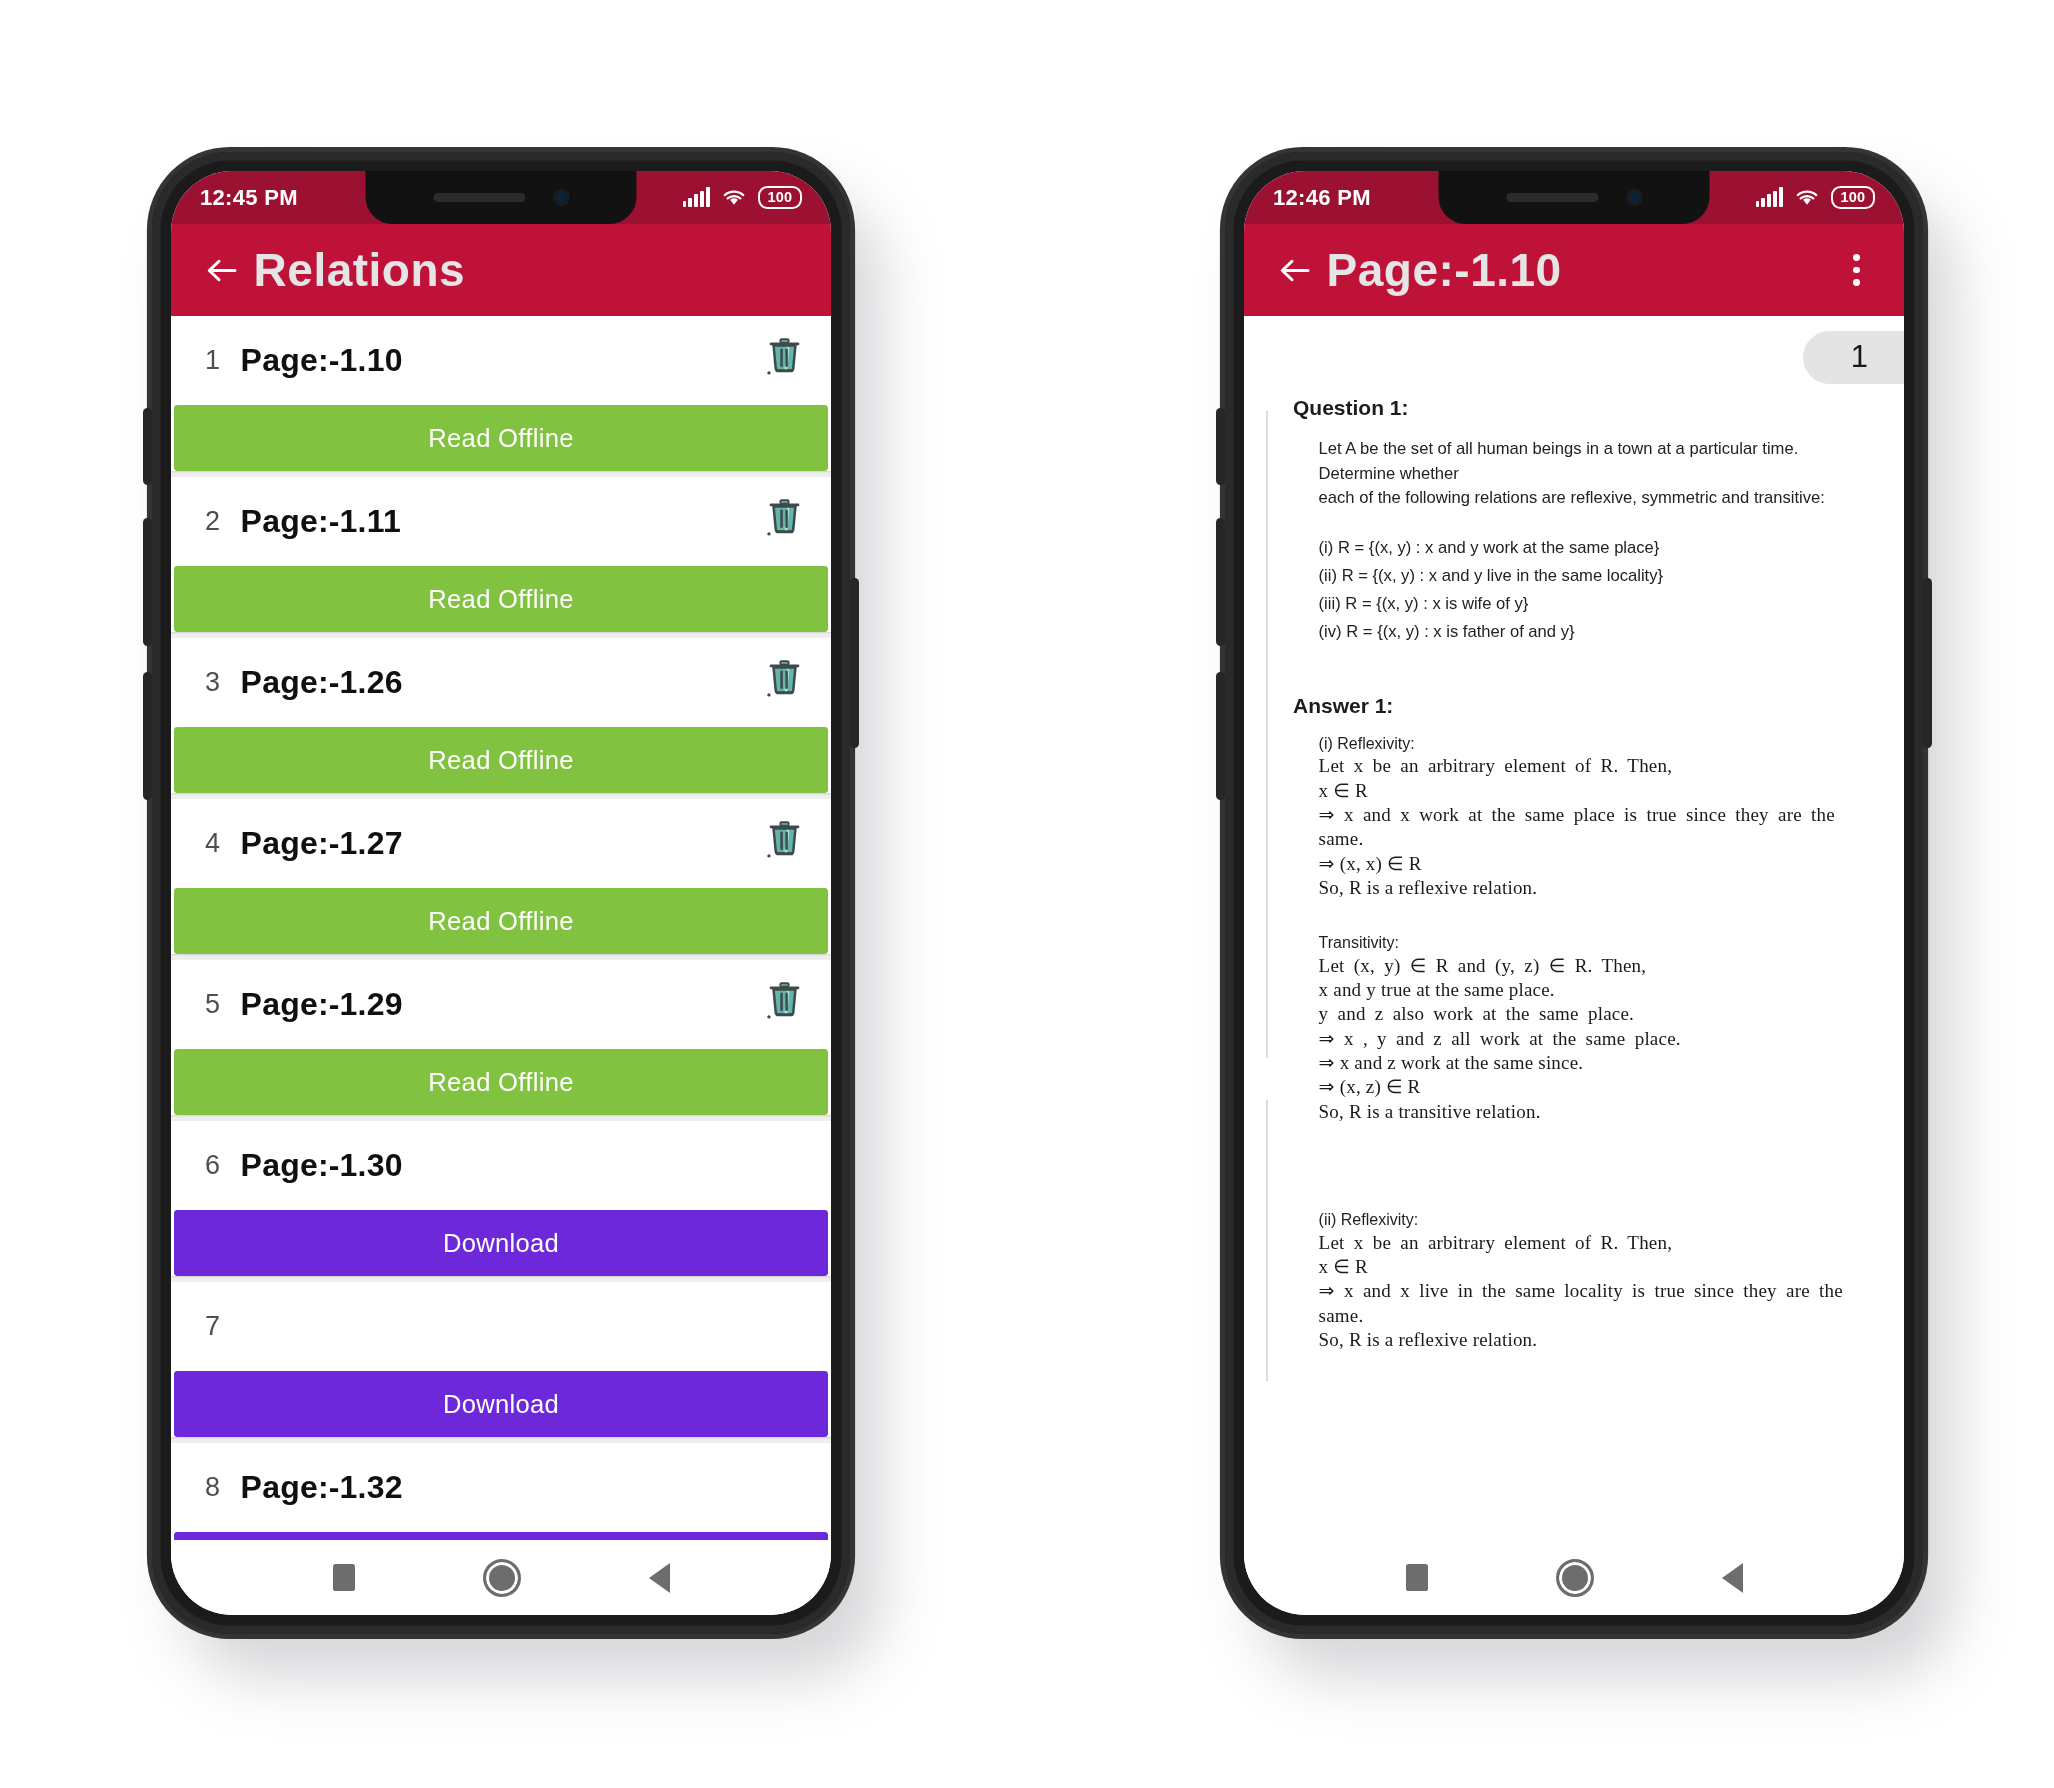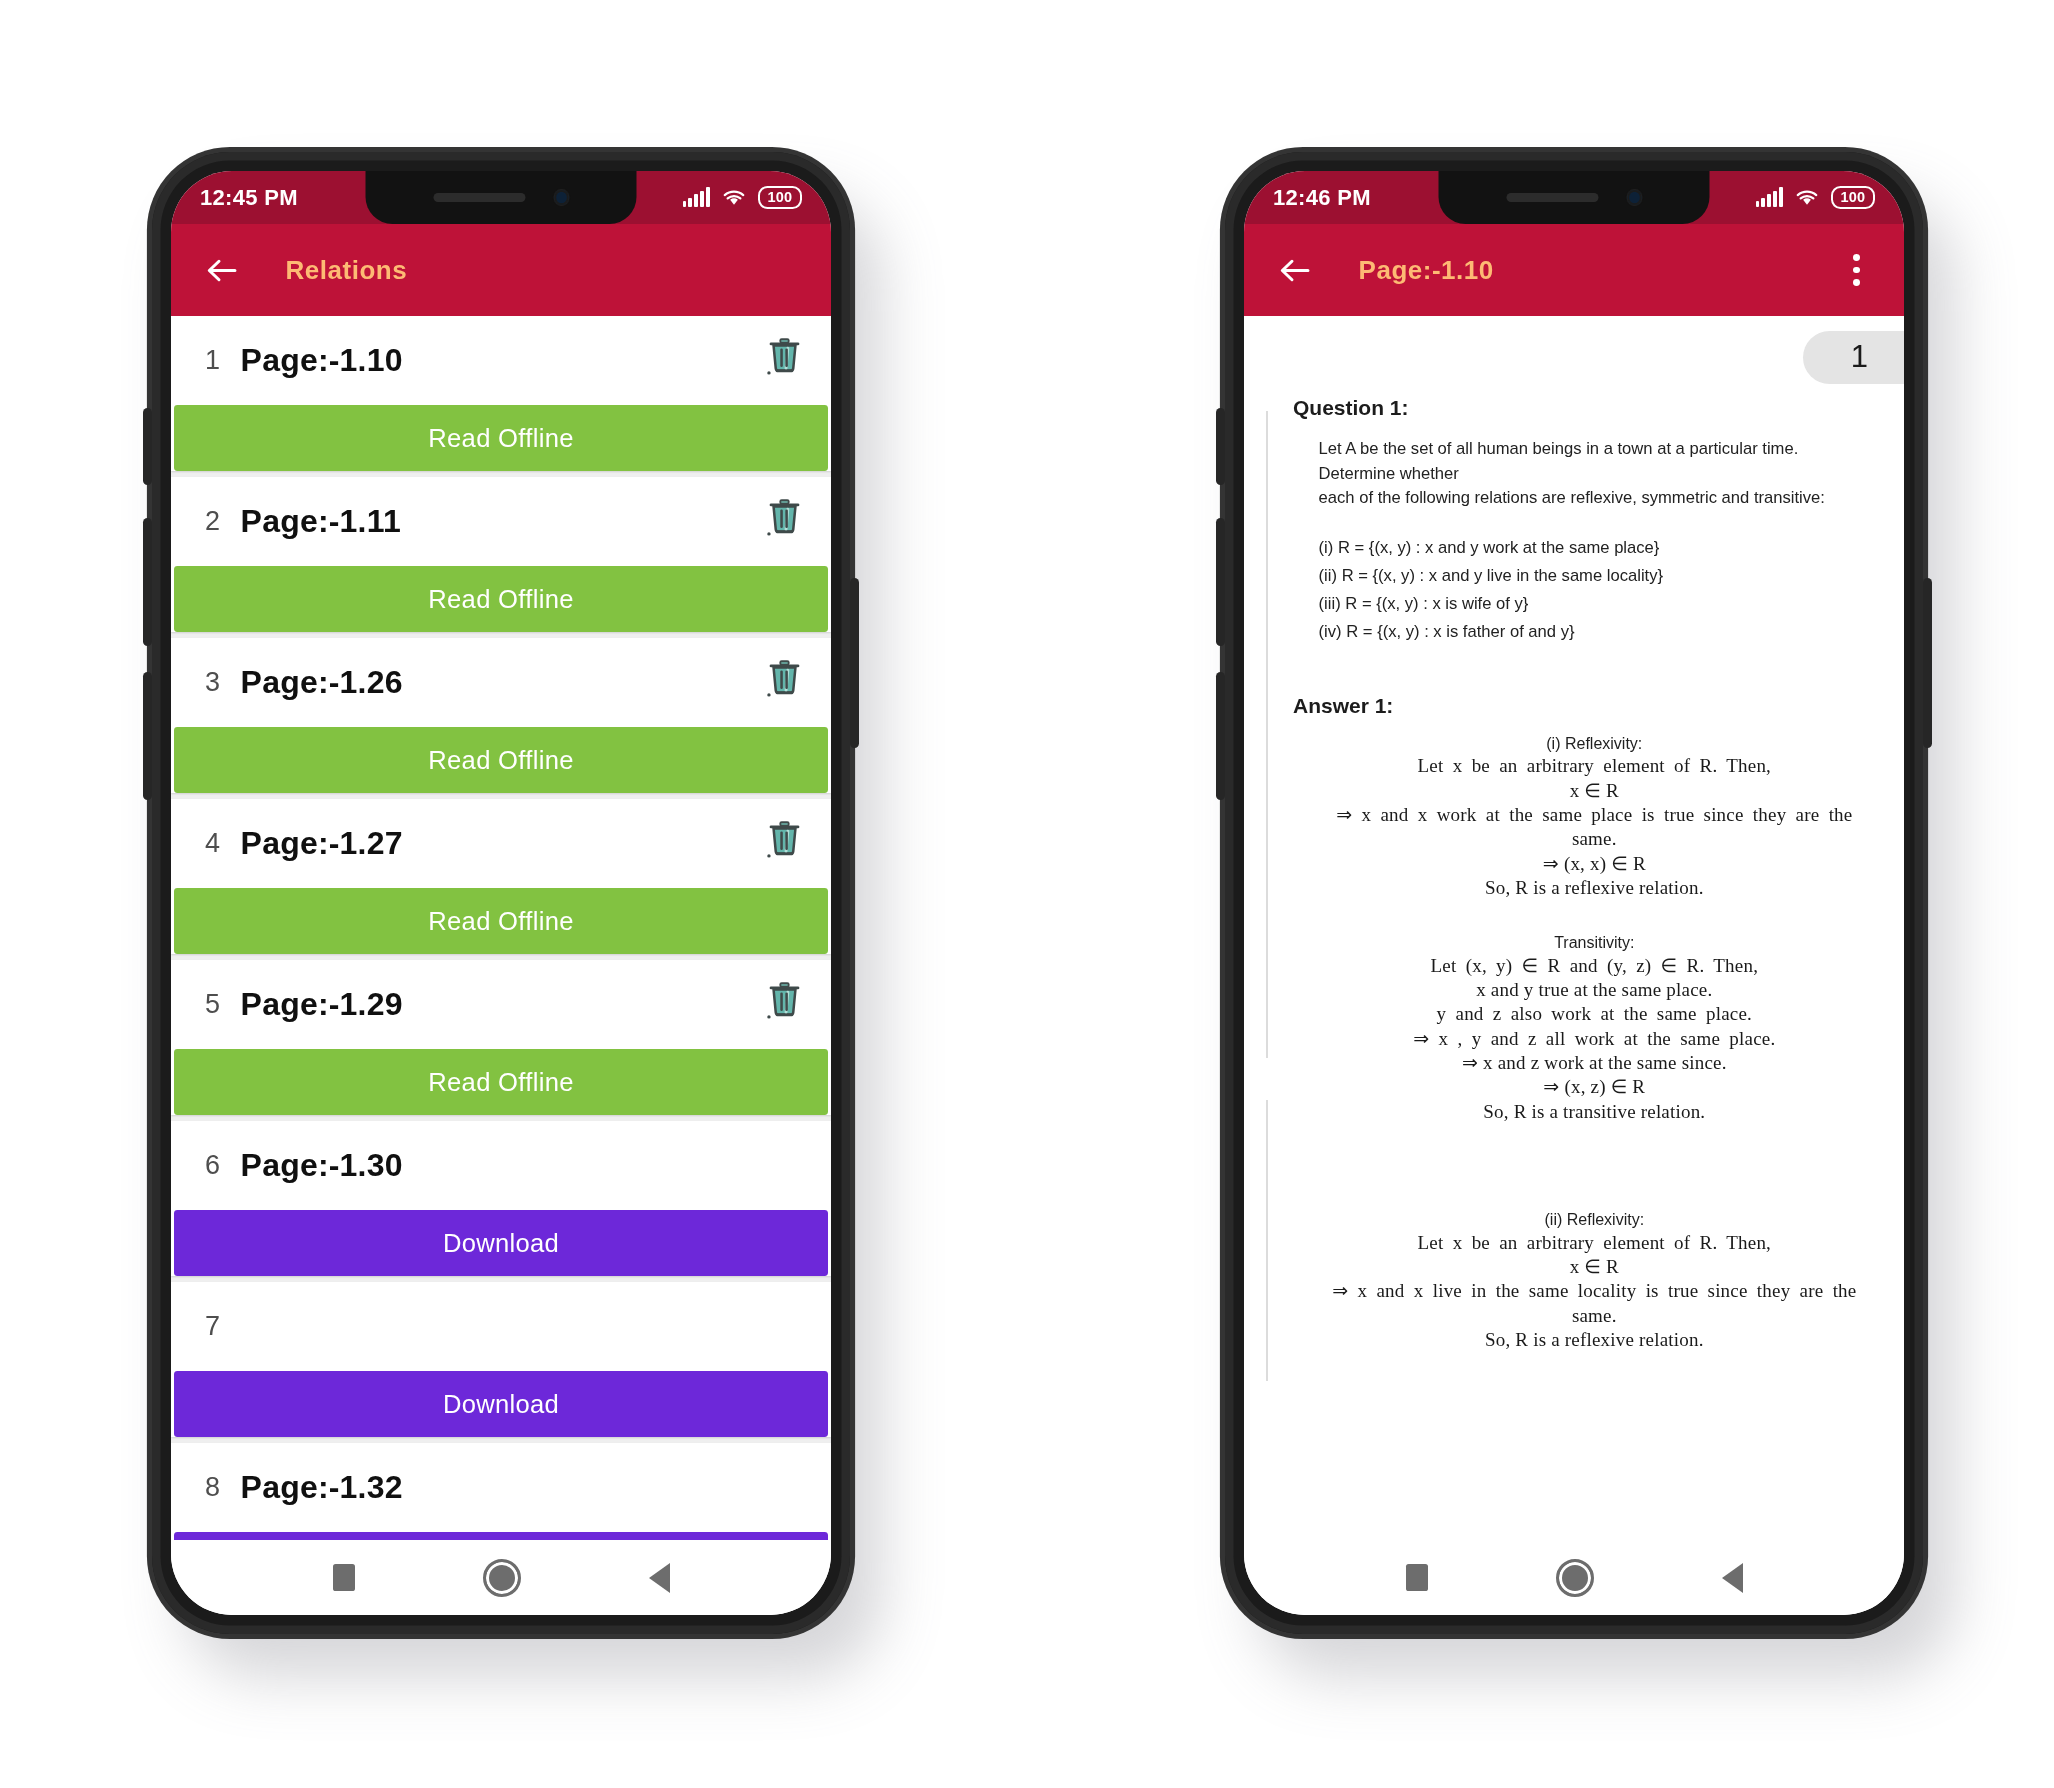--- a/index.html
+++ b/index.html
@@ -156,25 +156,25 @@
   }
   .appbar-back {
     width: 49px;
     height: 49px;
     display: flex;
     align-items: center;
     justify-content: center;
     flex: 0 0 auto;
   }
   .appbar-title {
-    color: #fdba74;
-    font-size: 26px;
+    color: #e5e5e5;
+    font-size: 46px;
     font-weight: bold;
     letter-spacing: 0.5px;
-    margin-left: 40px;
+    margin-left: 8px;
     white-space: nowrap;
   }
   .appbar-spacer { flex: 1 1 auto; }
   .appbar-menu {
     width: 44px;
     height: 49px;
     display: flex;
     flex-direction: column;
     align-items: center;
     justify-content: center;
@@ -303,21 +303,21 @@
   }
   .ser {
     font-family: "Liberation Serif", serif;
     font-size: 19px;
     color: #1a1a1a;
     line-height: 1.28;
     margin: 0;
     letter-spacing: 0.2px;
   }
   .ser.wide { word-spacing: 4.3px; }
-  .blk { margin-bottom: 34px; text-align: center; }
+  .blk { margin-bottom: 34px; }
   .blk-gap { height: 53px; }
 
   
   .navbar {
     position: absolute;
     left: 0; right: 0; bottom: 0;
     height: 75px;
     background: #ffffff;
     display: flex;
     align-items: center;

